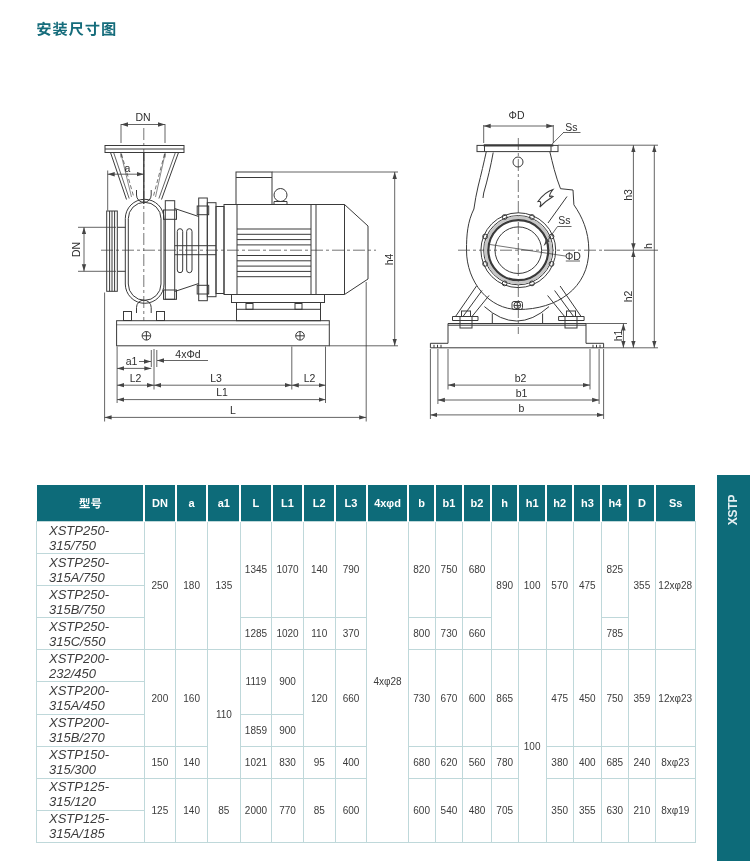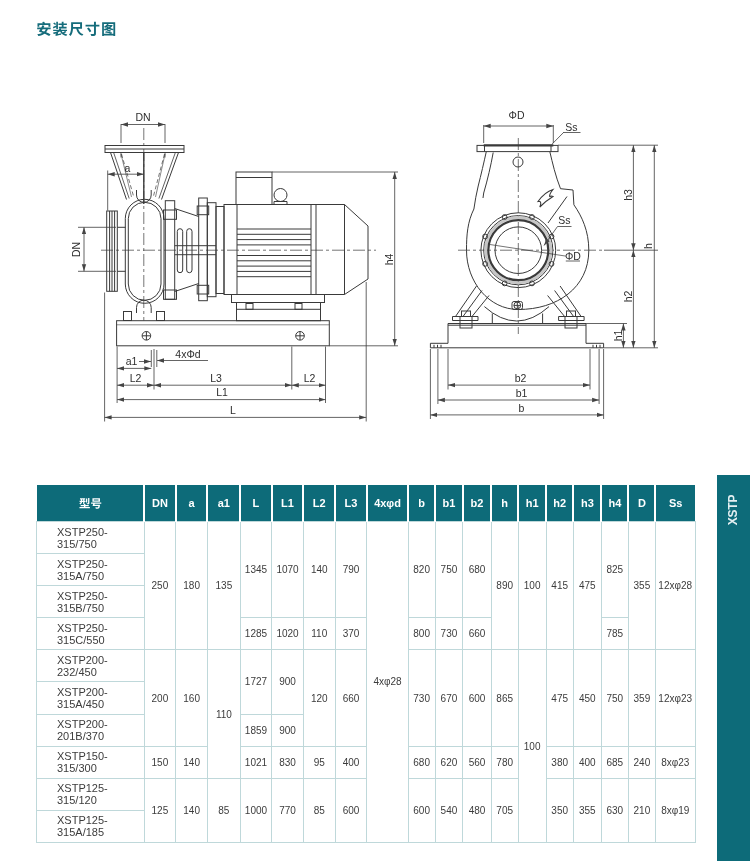--- a/index.html
+++ b/index.html
@@ -4,21 +4,21 @@
 <style>
 html,body{margin:0;padding:0;background:#fff;}
 body{width:750px;height:861px;position:relative;overflow:hidden;font-family:"Liberation Sans",sans-serif;}
 #draw{position:absolute;left:0;top:0;}
 .sidebar{position:absolute;left:717px;top:475px;width:33px;height:386px;background:#0d6b79;}
 .sidebar span{position:absolute;left:16px;top:35px;transform:translate(-50%,-50%) rotate(-90deg);color:#e3eff1;font-size:12px;font-weight:bold;letter-spacing:-0.2px;white-space:nowrap;}
 table.dim{position:absolute;left:36px;top:485px;width:659px;border-collapse:collapse;table-layout:fixed;}
 table.dim th{background:#0d6b79;color:#fff;font-size:11px;font-weight:bold;border-right:2px solid #fff;padding:0;height:36px;}
 table.dim th:last-child{border-right:none;}
 table.dim td{border:1px solid #bfd8da;font-size:10px;color:#3c3c3c;text-align:center;padding:0;}
-table.dim td.m{text-align:left;padding-left:20px;font-size:11px;}
+table.dim td.m{text-align:left;padding-left:12px;font-size:13px;font-style:italic;}
 table.dim tr{height:32.1px;}
 </style>
 </head>
 <body>
 <svg style="position:absolute;left:0;top:0" width="140" height="46" viewBox="0 0 140 46">
     <g fill="#156c7b" transform="translate(36.3,34.6) scale(0.0152,-0.0152)">
       <path d="M390 824C402 799 415 770 426 742H78V517H199V630H797V517H925V742H571C556 776 533 819 515 853ZM626 348C601 291 567 243 525 202C470 223 415 243 362 261C379 288 397 317 415 348ZM171 210C246 185 328 154 410 121C317 72 200 41 62 22C84 -5 120 -60 132 -89C296 -58 433 -12 543 64C662 11 771 -45 842 -92L939 10C866 55 760 106 645 154C694 208 735 271 766 348H944V461H478C498 502 517 543 533 582L399 609C381 562 357 511 331 461H59V348H266C236 299 205 253 176 215Z"></path>
       <path transform="translate(1065,0)" d="M47 736C91 705 146 659 171 628L244 703C217 734 160 776 116 804ZM418 369 437 324H45V230H345C260 180 143 142 26 123C48 101 76 62 91 36C143 47 195 62 244 80V65C244 19 208 2 184 -6C199 -26 214 -71 220 -97C244 -82 286 -73 569 -14C568 8 572 54 577 81L360 39V133C411 160 456 192 494 227C572 61 698 -41 906 -84C920 -54 950 -9 973 14C890 27 818 51 759 84C810 109 868 142 916 174L842 230H956V324H573C563 350 549 378 535 402ZM680 141C651 167 627 197 607 230H821C783 201 729 167 680 141ZM609 850V733H394V630H609V512H420V409H926V512H729V630H947V733H729V850ZM29 506 67 409C121 432 186 459 248 487V366H359V850H248V593C166 559 86 526 29 506Z"></path>
       <path transform="translate(2130,0)" d="M161 816V517C161 357 151 138 21 -9C49 -24 103 -69 123 -94C235 33 273 226 285 390H498C563 156 672 -6 887 -82C905 -48 942 4 970 29C784 85 676 214 622 390H878V816ZM289 699H752V507H289V517Z"></path>
       <path transform="translate(3195,0)" d="M142 397C210 322 285 218 313 150L424 219C392 290 313 388 245 459ZM600 849V649H45V529H600V69C600 46 590 38 566 38C539 38 454 37 370 41C391 6 416 -55 424 -92C530 -93 611 -88 661 -68C710 -48 728 -13 728 68V529H956V649H728V849Z"></path>
@@ -297,21 +297,21 @@
         <td rowspan="3">1345</td>
         <td rowspan="3">1070</td>
         <td rowspan="3">140</td>
         <td rowspan="3">790</td>
         <td rowspan="10">4xφ28</td>
         <td rowspan="3">820</td>
         <td rowspan="3">750</td>
         <td rowspan="3">680</td>
         <td rowspan="4">890</td>
         <td rowspan="4">100</td>
-        <td rowspan="4">415</td>
+        <td rowspan="4">570</td>
         <td rowspan="4">475</td>
         <td rowspan="3">825</td>
         <td rowspan="4">355</td>
         <td rowspan="4">12xφ28</td>
       </tr>
 <tr>
         <td class="m">XSTP250-315A/750</td>
       </tr>
 <tr>
         <td class="m">XSTP250-315B/750</td>
@@ -325,40 +325,40 @@
         <td>800</td>
         <td>730</td>
         <td>660</td>
         <td>785</td>
       </tr>
 <tr>
         <td class="m">XSTP200-232/450</td>
         <td rowspan="3">200</td>
         <td rowspan="3">160</td>
         <td rowspan="4">110</td>
-        <td rowspan="2">1727</td>
+        <td rowspan="2">1119</td>
         <td rowspan="2">900</td>
         <td rowspan="3">120</td>
         <td rowspan="3">660</td>
         <td rowspan="3">730</td>
         <td rowspan="3">670</td>
         <td rowspan="3">600</td>
         <td rowspan="3">865</td>
         <td rowspan="6">100</td>
         <td rowspan="3">475</td>
         <td rowspan="3">450</td>
         <td rowspan="3">750</td>
         <td rowspan="3">359</td>
         <td rowspan="3">12xφ23</td>
       </tr>
 <tr>
         <td class="m">XSTP200-315A/450</td>
       </tr>
 <tr>
-        <td class="m">XSTP200-201B/370</td>
+        <td class="m">XSTP200-315B/270</td>
         <td>1859</td>
         <td>900</td>
       </tr>
 <tr>
         <td class="m">XSTP150-315/300</td>
         <td>150</td>
         <td>140</td>
         <td>1021</td>
         <td>830</td>
         <td>95</td>
@@ -371,21 +371,21 @@
         <td>400</td>
         <td>685</td>
         <td>240</td>
         <td>8xφ23</td>
       </tr>
 <tr>
         <td class="m">XSTP125-315/120</td>
         <td rowspan="2">125</td>
         <td rowspan="2">140</td>
         <td rowspan="2">85</td>
-        <td rowspan="2">1000</td>
+        <td rowspan="2">2000</td>
         <td rowspan="2">770</td>
         <td rowspan="2">85</td>
         <td rowspan="2">600</td>
         <td rowspan="2">600</td>
         <td rowspan="2">540</td>
         <td rowspan="2">480</td>
         <td rowspan="2">705</td>
         <td rowspan="2">350</td>
         <td rowspan="2">355</td>
         <td rowspan="2">630</td>

